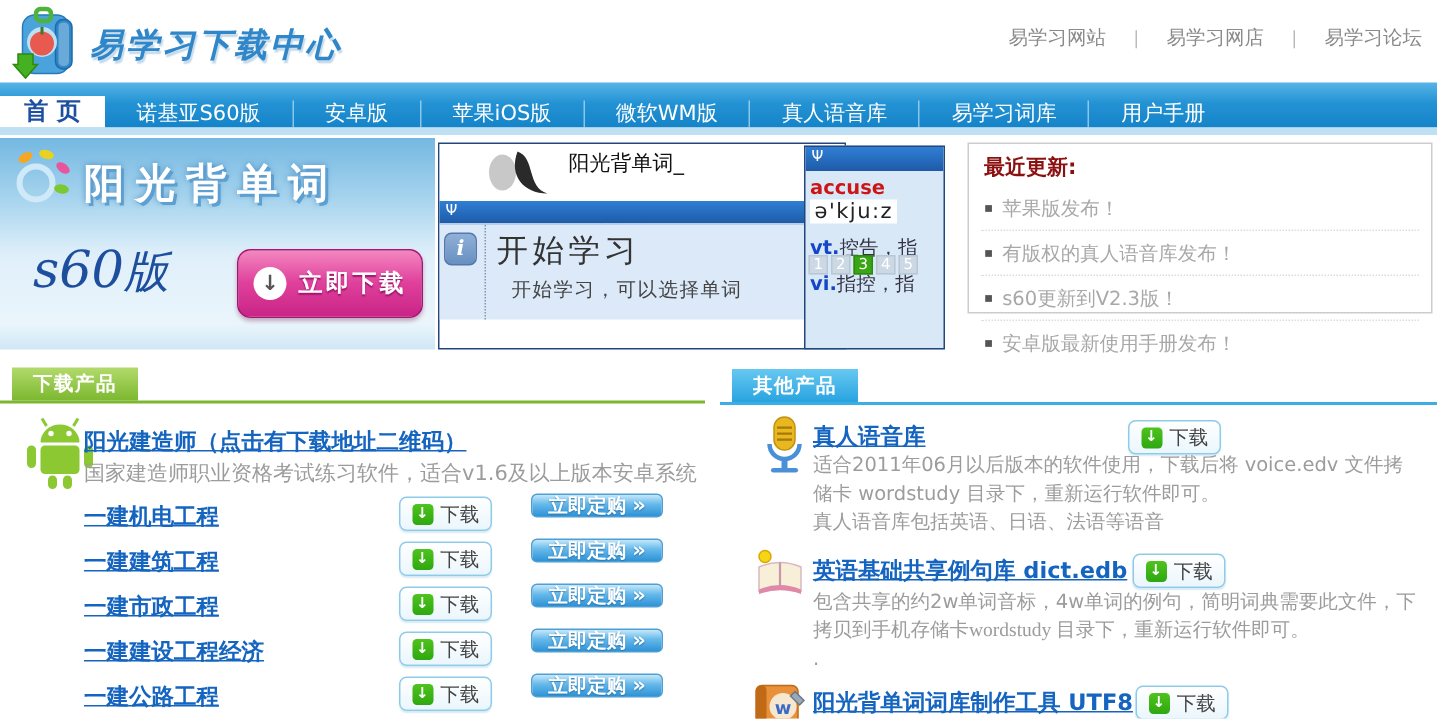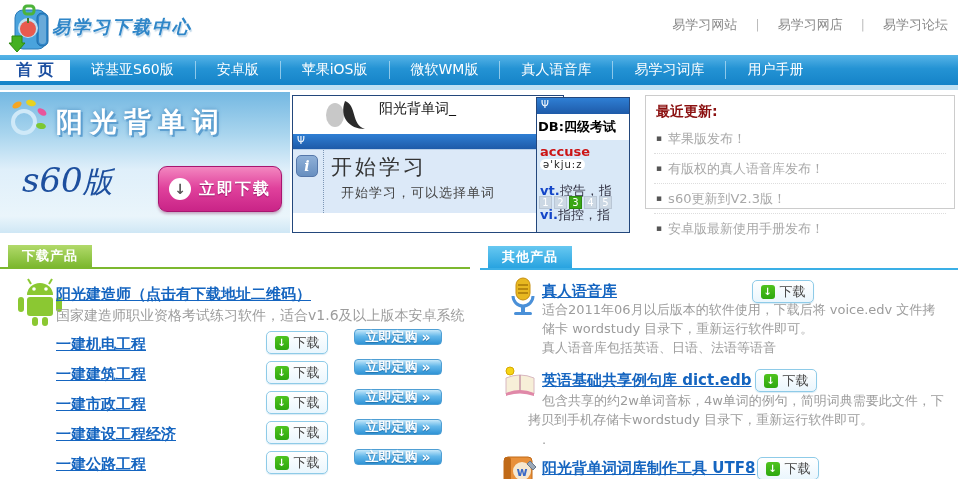--- a/index.html
+++ b/index.html
@@ -3,28 +3,28 @@
 <meta charset="utf-8">
 <style>
   * { margin:0; padding:0; box-sizing:border-box; }
   body { background:#fff; }
   .stage { position:relative; width:958px; height:479px; background:#fff; overflow:hidden;
            font-family:"DejaVu Sans","Liberation Sans",sans-serif; }
 
   
   .hdr { position:absolute; left:0; top:0; width:958px; height:55px; background:#fff; }
   .logo-ic { position:absolute; left:8px; top:3px; }
-  .logo-tx { position:absolute; left:52px; top:15px; font-size:18px; font-weight:bold; font-style:italic;
+  .logo-tx { position:absolute; left:60px; top:15px; font-size:22px; font-weight:bold; font-style:italic;
              color:#2f86c8; letter-spacing:2px; text-shadow:1px 2px 1px #c3d9ea; }
   .toplinks { position:absolute; right:10px; top:16px; font-size:13px; color:#8a8a8a; }
   .toplinks .tl { cursor:pointer; }
   .toplinks .sep { color:#bbb; margin:0 14px; font-size:12px; }
 
   
-  .nav { position:absolute; left:0; top:55px; width:958px; height:30px; display:flex; align-items:center;
+  .nav { position:absolute; left:0; top:55px; width:958px; height:30px; display:flex; align-items:flex-end;
          background:linear-gradient(180deg,#57b4e7 0%,#2493d4 45%,#1583c8 100%); }
   .nav-home { width:70px; background:#fff; color:#1c4fa0; font-weight:bold; font-size:16px;
               display:flex; align-items:center; justify-content:center; }
   .nav-item { padding:0 21px; color:#fff; font-size:14px; display:flex; align-items:center; cursor:pointer; }
   .nav-item + .nav-item { border-left:1px solid rgba(200,230,248,.65); }
   .nav-strip { position:absolute; left:0; top:85px; width:958px; height:5px; background:#bfe0f3; }
 
   
   .banner { position:absolute; left:0; top:92px; width:290px; height:141px;
             background:linear-gradient(180deg,#74b8e2 0%,#a9d5ee 30%,#dfeffa 55%,#eaf5fb 88%,#cfe7f5 100%); }
@@ -66,22 +66,22 @@
   .p1-scroll { position:absolute; right:0; top:53px; bottom:0; width:7px; background:#e6e6e6; border-left:1px solid #c9c9c9; }
 
   
   .phone2 { position:absolute; left:536px; top:97px; width:94px; height:136px; background:#d9e8f7;
             border:1px solid #23477c; overflow:hidden; }
   .p2-status { position:relative; height:16px; background:linear-gradient(180deg,#2f7fd4,#1e5aa8); }
   .p2-db { height:26px; background:#fff; font-size:13px; font-weight:bold; color:#000; padding:4px 0 0 1px;
            white-space:nowrap; overflow:hidden; }
   .p2-body { position:relative; height:92px; }
   .p2-word { position:absolute; left:3px; top:4px; color:#cc1515; font-weight:bold; font-size:13px; }
-  .p2-phon { position:absolute; left:3px; top:19px; background:#fff; color:#222; font-size:10px;
-             padding:0 3px; letter-spacing:1px; white-space:nowrap;border-radius:6px; }
+  .p2-phon { position:absolute; left:3px; top:19px; background:#fff; color:#222; font-size:14px;
+             padding:0 3px; letter-spacing:1px; white-space:nowrap; }
   .p2-def { position:absolute; left:3px; font-size:13px; color:#334; white-space:nowrap; }
   .p2-def b { color:#1446c8; }
   .p2-d1 { top:42px; } .p2-d2 { top:66px; }
   .p2-pager { position:absolute; left:2px; top:56px; display:flex; gap:2px; z-index:2; }
   .pg { width:13px; height:13px; font-size:10px; color:#fff; background:#ccd8e4; border:1px solid #b9c6d5;
         display:flex; align-items:center; justify-content:center; }
   .pg.act { background:#3aa615; border-color:#2c8a0e; }
 
   
   .updates { position:absolute; left:645px; top:95px; width:310px; height:114px; background:#fff;
@@ -198,21 +198,20 @@
       <div class="p1-m1">开始学习</div>
       <div class="p1-m2">开始学习，可以选择单词</div>
     </div>
     <div class="p1-scroll"></div>
   </div>
 
   <div class="phone2">
     <div class="p2-status">
       <span class="ant">Ψ</span>
     </div>
-    <div class="p2-db">DB:四级考试</div>
     <div class="p2-body">
       <div class="p2-word">accuse</div>
       <div class="p2-phon">ə'kju:z</div>
       <div class="p2-def p2-d1"><b>vt.</b><span>控告，指</span></div>
       <div class="p2-pager">
         <span class="pg">1</span>
         <span class="pg">2</span>
         <span class="pg act">3</span>
         <span class="pg">4</span>
         <span class="pg">5</span>
@@ -328,21 +327,21 @@
       <line x1="20" y1="11" x2="20" y2="27" stroke="#c898a8" stroke-width="1.5"></line>
       <path d="M6 29 Q20 23 34 29 L34 32 Q20 27 6 32 Z" fill="#e088a8"></path>
     </svg>
   </span>
   <span class="plink" style="left:542px; top:371px;">英语基础共享例句库 dict.edb</span>
   <span class="dl-btn" style="left:755px; top:369px;">
       <span class="dl-ico">↓</span>
       <span>下载</span>
     </span>
   <span class="oth-desc" style="left:542px; top:392px;">包含共享的约2w单词音标，4w单词的例句，简明词典需要此文件，下</span>
-  <span class="oth-desc" style="left:528px; top:411px;">拷贝到手机存储卡wordstudy 目录下，重新运行软件即可。</span>
+  <span class="oth-desc" style="left:542px; top:411px;font-family:Liberation Serif, serif;">拷贝到手机存储卡wordstudy 目录下，重新运行软件即可。</span>
   <span class="oth-desc" style="left:542px; top:432px;">.</span>
 
   <span class="icon-abs" style="left:500px; top:453px;">
     <svg width="40" height="36" viewBox="0 0 40 36">
       <rect x="4" y="4" width="28" height="28" rx="4" fill="#e8903a" stroke="#c06a18"></rect>
       <rect x="4" y="4" width="7" height="28" rx="3" fill="#c06a18"></rect>
       <circle cx="22" cy="18" r="9" fill="#f6e8d0"></circle>
       <text x="22" y="23" text-anchor="middle" font-size="12" font-weight="bold" fill="#3a6ac8" font-family="DejaVu Sans">w</text>
       <path d="M30 8 l6 6 -3 3 -6 -6 z" fill="#9aa8b8" stroke="#6a7888"></path>
     </svg>

